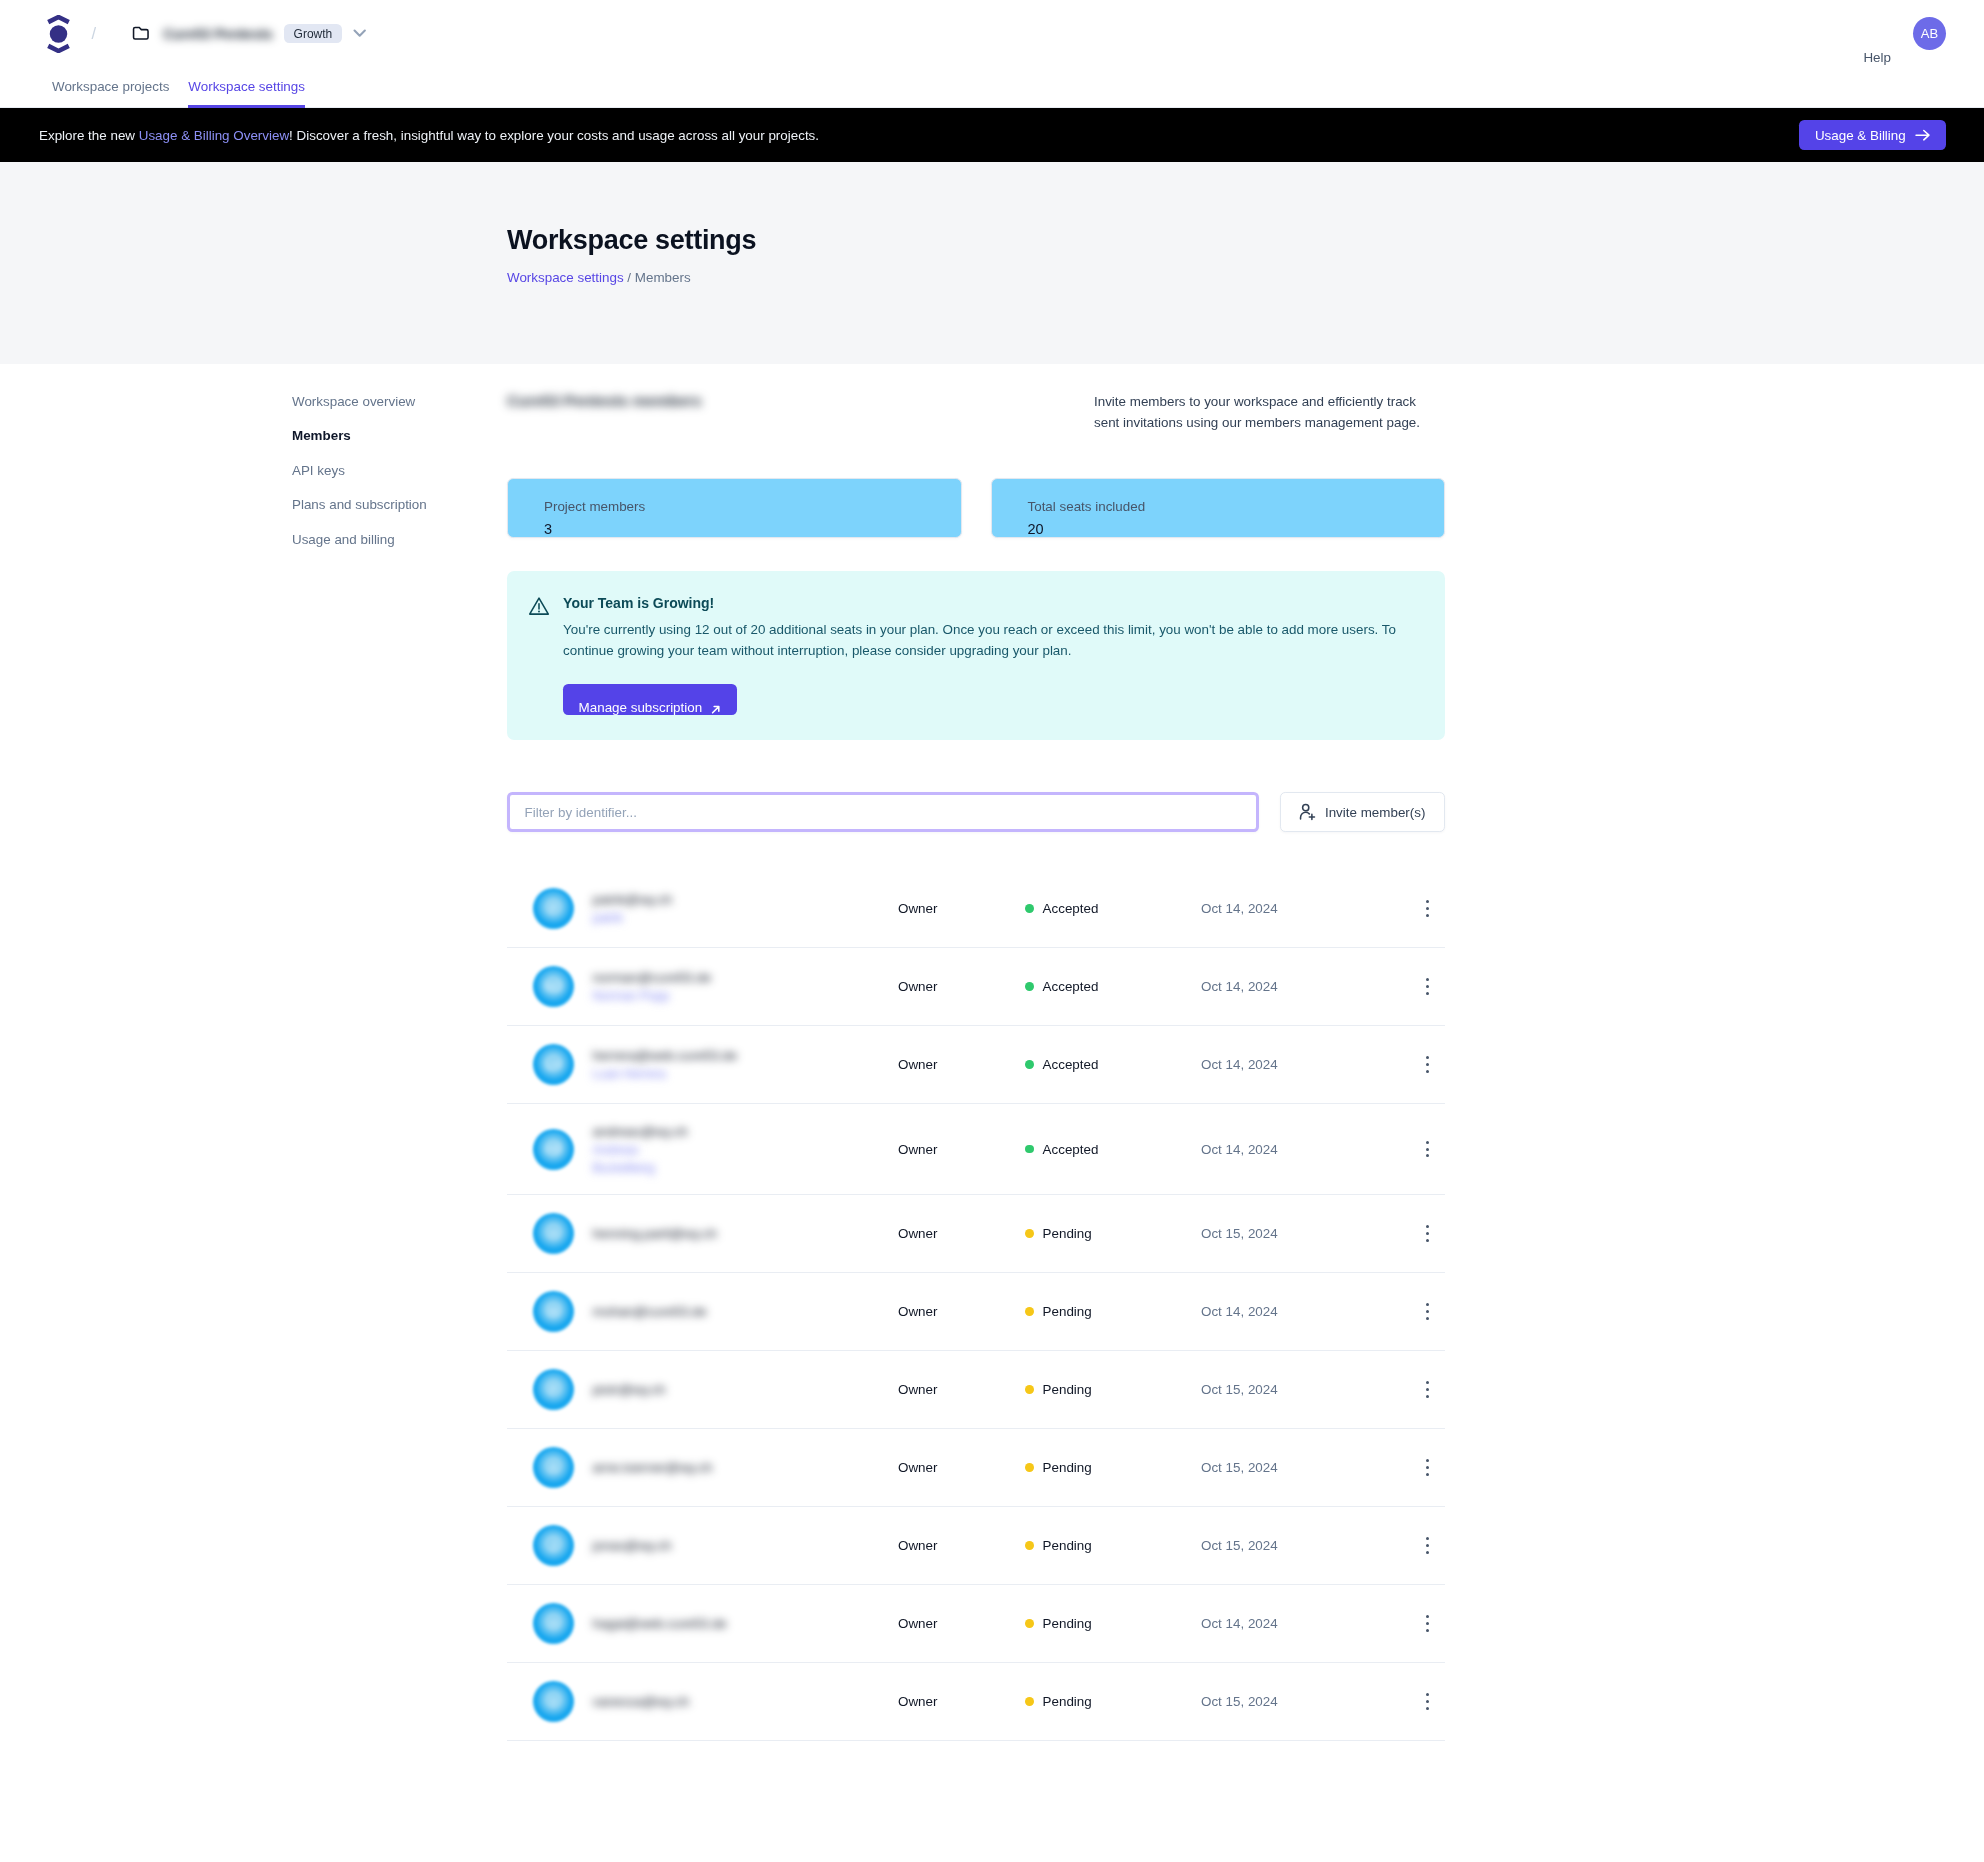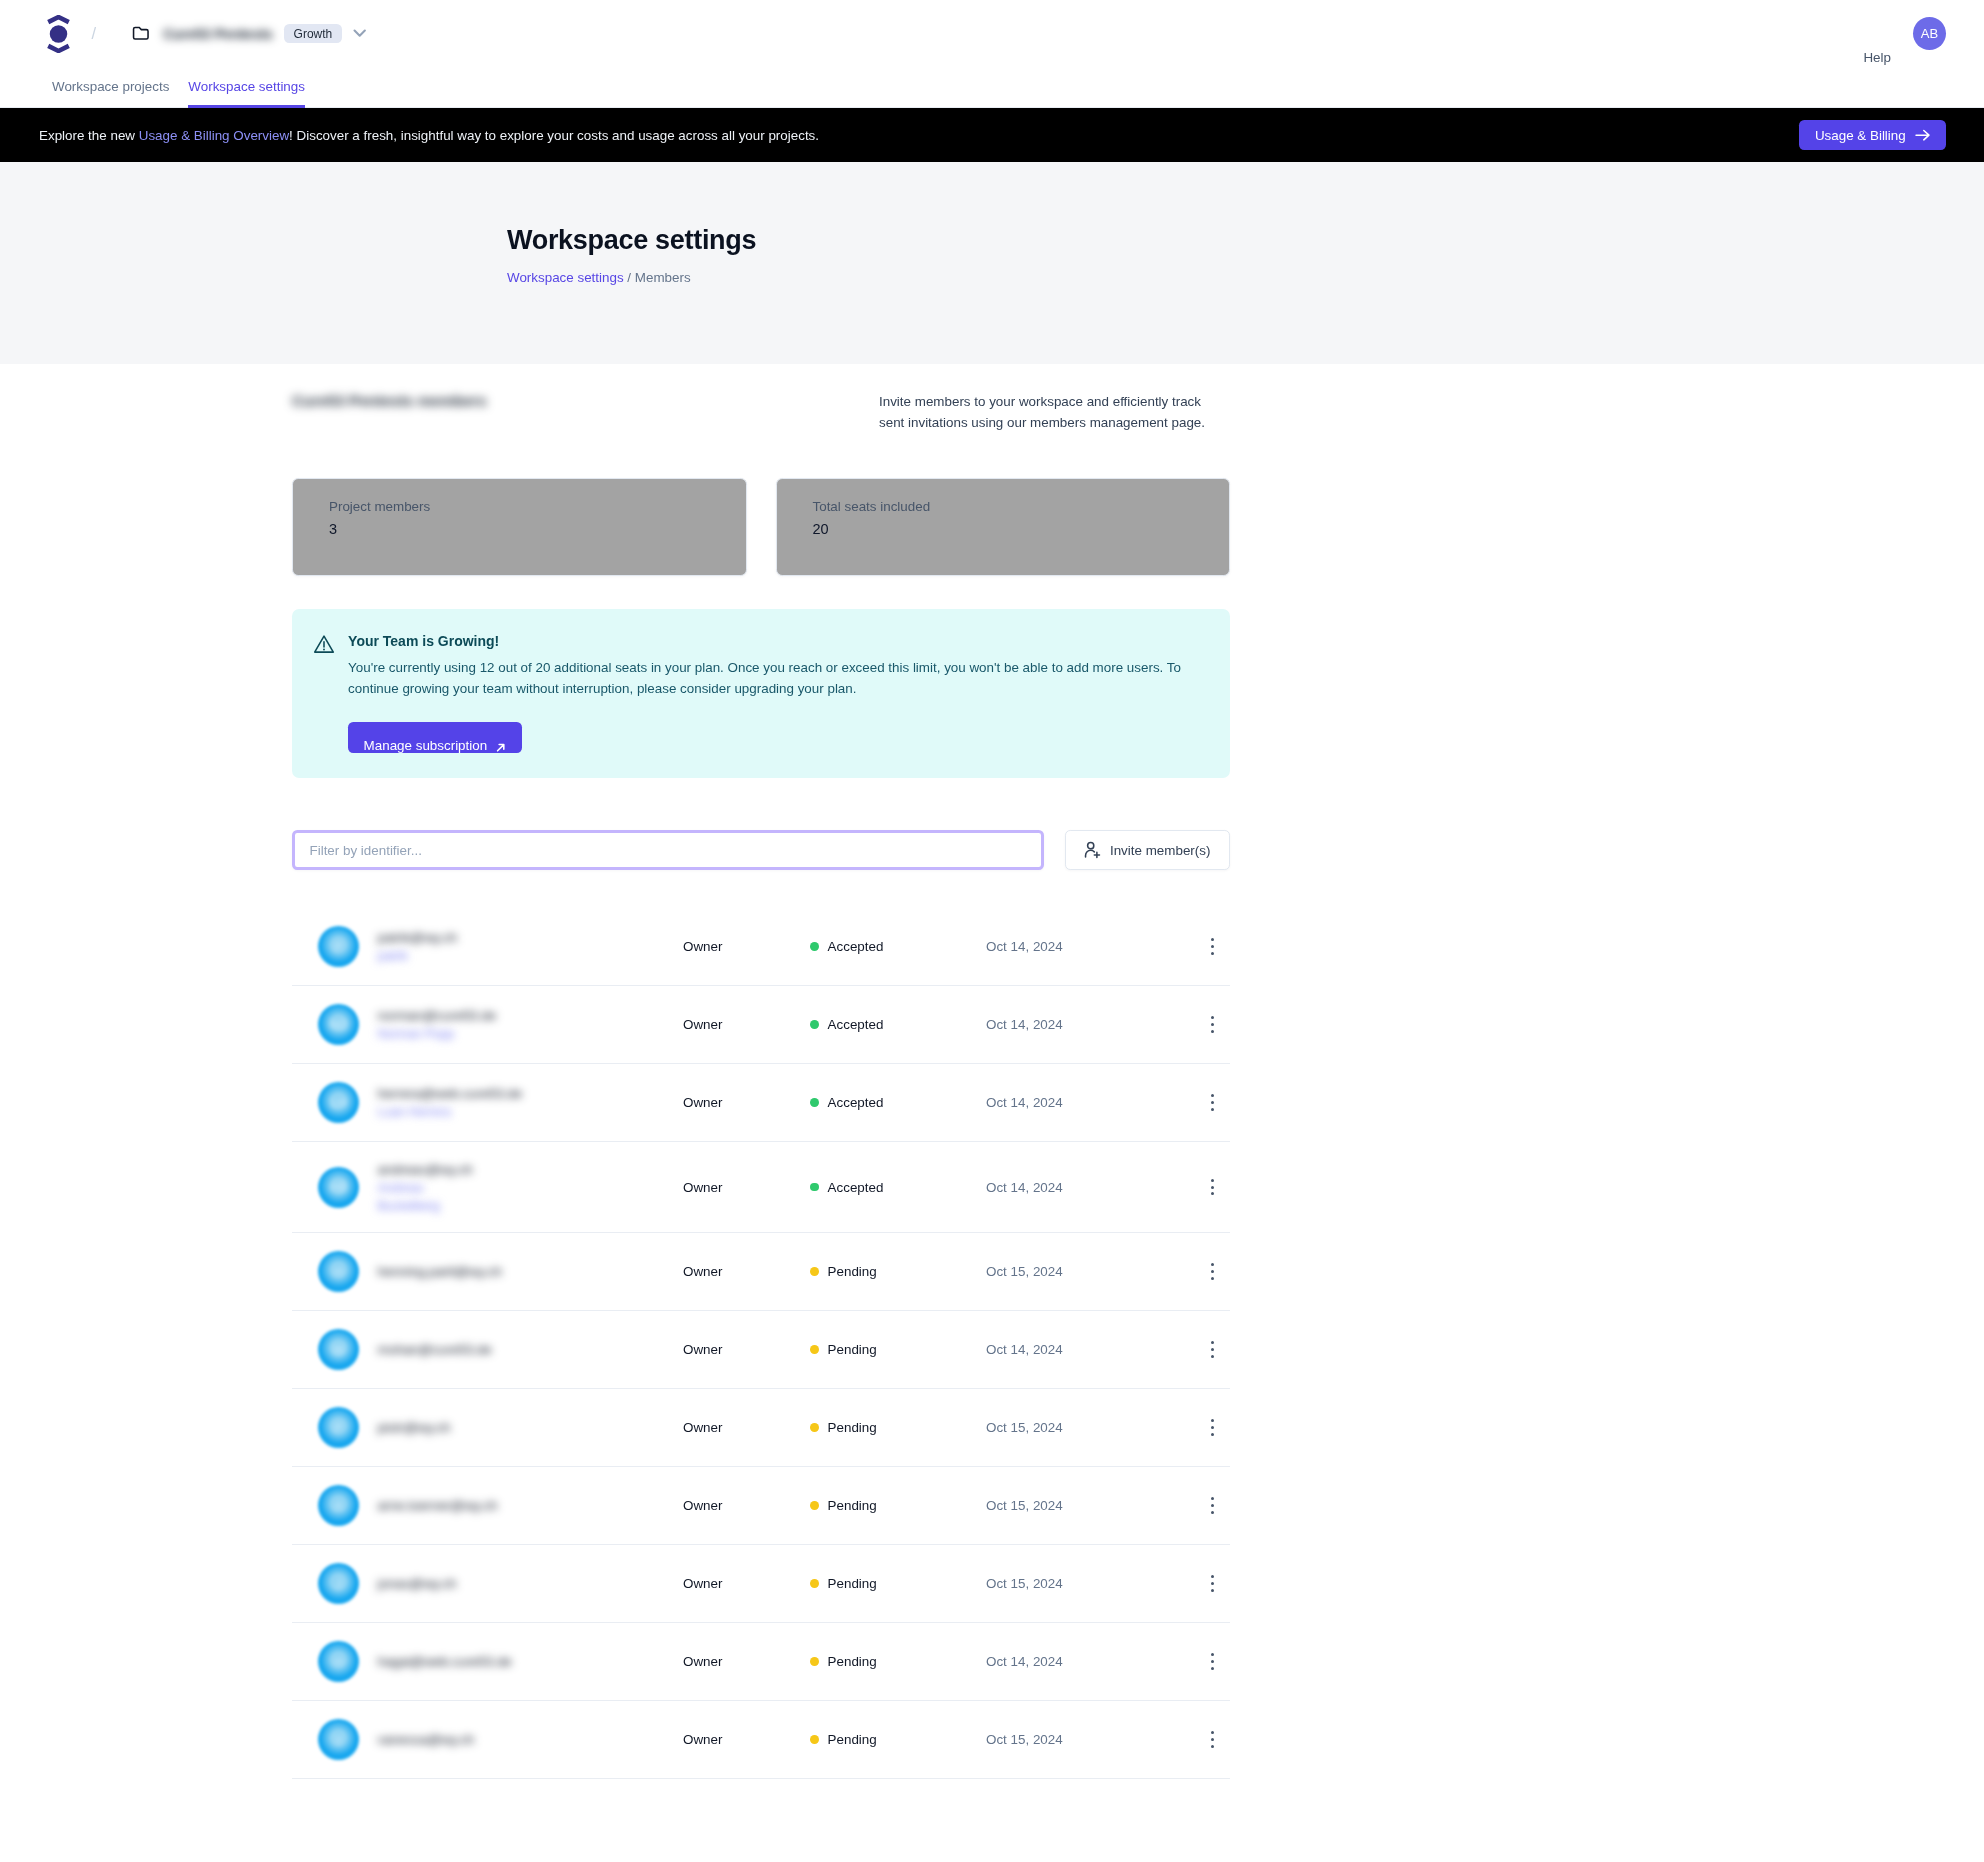--- a/index.html
+++ b/index.html
@@ -46,21 +46,21 @@
   .side-nav { width:215px; padding-top:29.5px; flex:none; }
   .side-item { font-size:13.4px; color:#64748b; margin-bottom:19.6px; cursor:pointer; }
   .side-item.active { color:#0f172a; font-weight:600; }
 
   .content { width:938px; flex:none; }
   .head-row { margin-top:28.4px; display:flex; }
   .members-heading { font-size:15.5px; font-weight:600; color:#1f2937; filter:blur(4.7px); }
   .members-desc { margin-left:auto; width:351px; font-size:13.4px; line-height:20.7px; color:#334155; }
 
   .stats-row { margin-top:44px; display:flex; gap:29px; }
-  .stat-card { flex:1; height:98px; background:#a3a3a3; border:1px solid #e2e8f0; border-radius:6.2px;
+  .stat-card { flex:1; height:60px; background:#7dd3fc; border:1px solid #e2e8f0; border-radius:6.2px;
                padding:20.7px 0 0 36px; box-shadow:0 1px 3.1px rgba(15,23,42,.04); }
   .stat-label { font-size:13.4px; color:#475569; }
   .stat-value { margin-top:6.2px; font-size:14.5px; color:#0f172a; }
 
   .alert { margin-top:33px; background:#e0faf9; border-radius:7.2px; padding:24px 29px 25px 20.7px;
            display:flex; }
   .alert-icon { flex:none; margin-top:1px; }
   .alert-body { margin-left:13.4px; }
   .alert-title { font-size:14px; font-weight:700; color:#0c4a57; }
   .alert-text { margin-top:8.3px; font-size:13.4px; line-height:21px; color:#19586a; max-width:874px; }
@@ -151,20 +151,27 @@
 
 <div class="hero">
   <div class="hero-title">Workspace settings</div>
   <div class="hero-crumbs">
     <span class="crumb-link">Workspace settings</span><span> / </span><span>Members</span>
   </div>
 </div>
 
 <div class="main">
 
+  <div class="side-nav">
+      <div class="side-item">Workspace overview</div>
+      <div class="side-item active">Members</div>
+      <div class="side-item">API keys</div>
+      <div class="side-item">Plans and subscription</div>
+      <div class="side-item">Usage and billing</div>
+    </div>
 
   <div class="content">
 
     <div class="head-row">
       <div class="members-heading">Cure53 Pentests members</div>
       <div class="members-desc">Invite members to your workspace and efficiently track sent invitations using our members management page.</div>
     </div>
 
     <div class="stats-row">
         <div class="stat-card">

